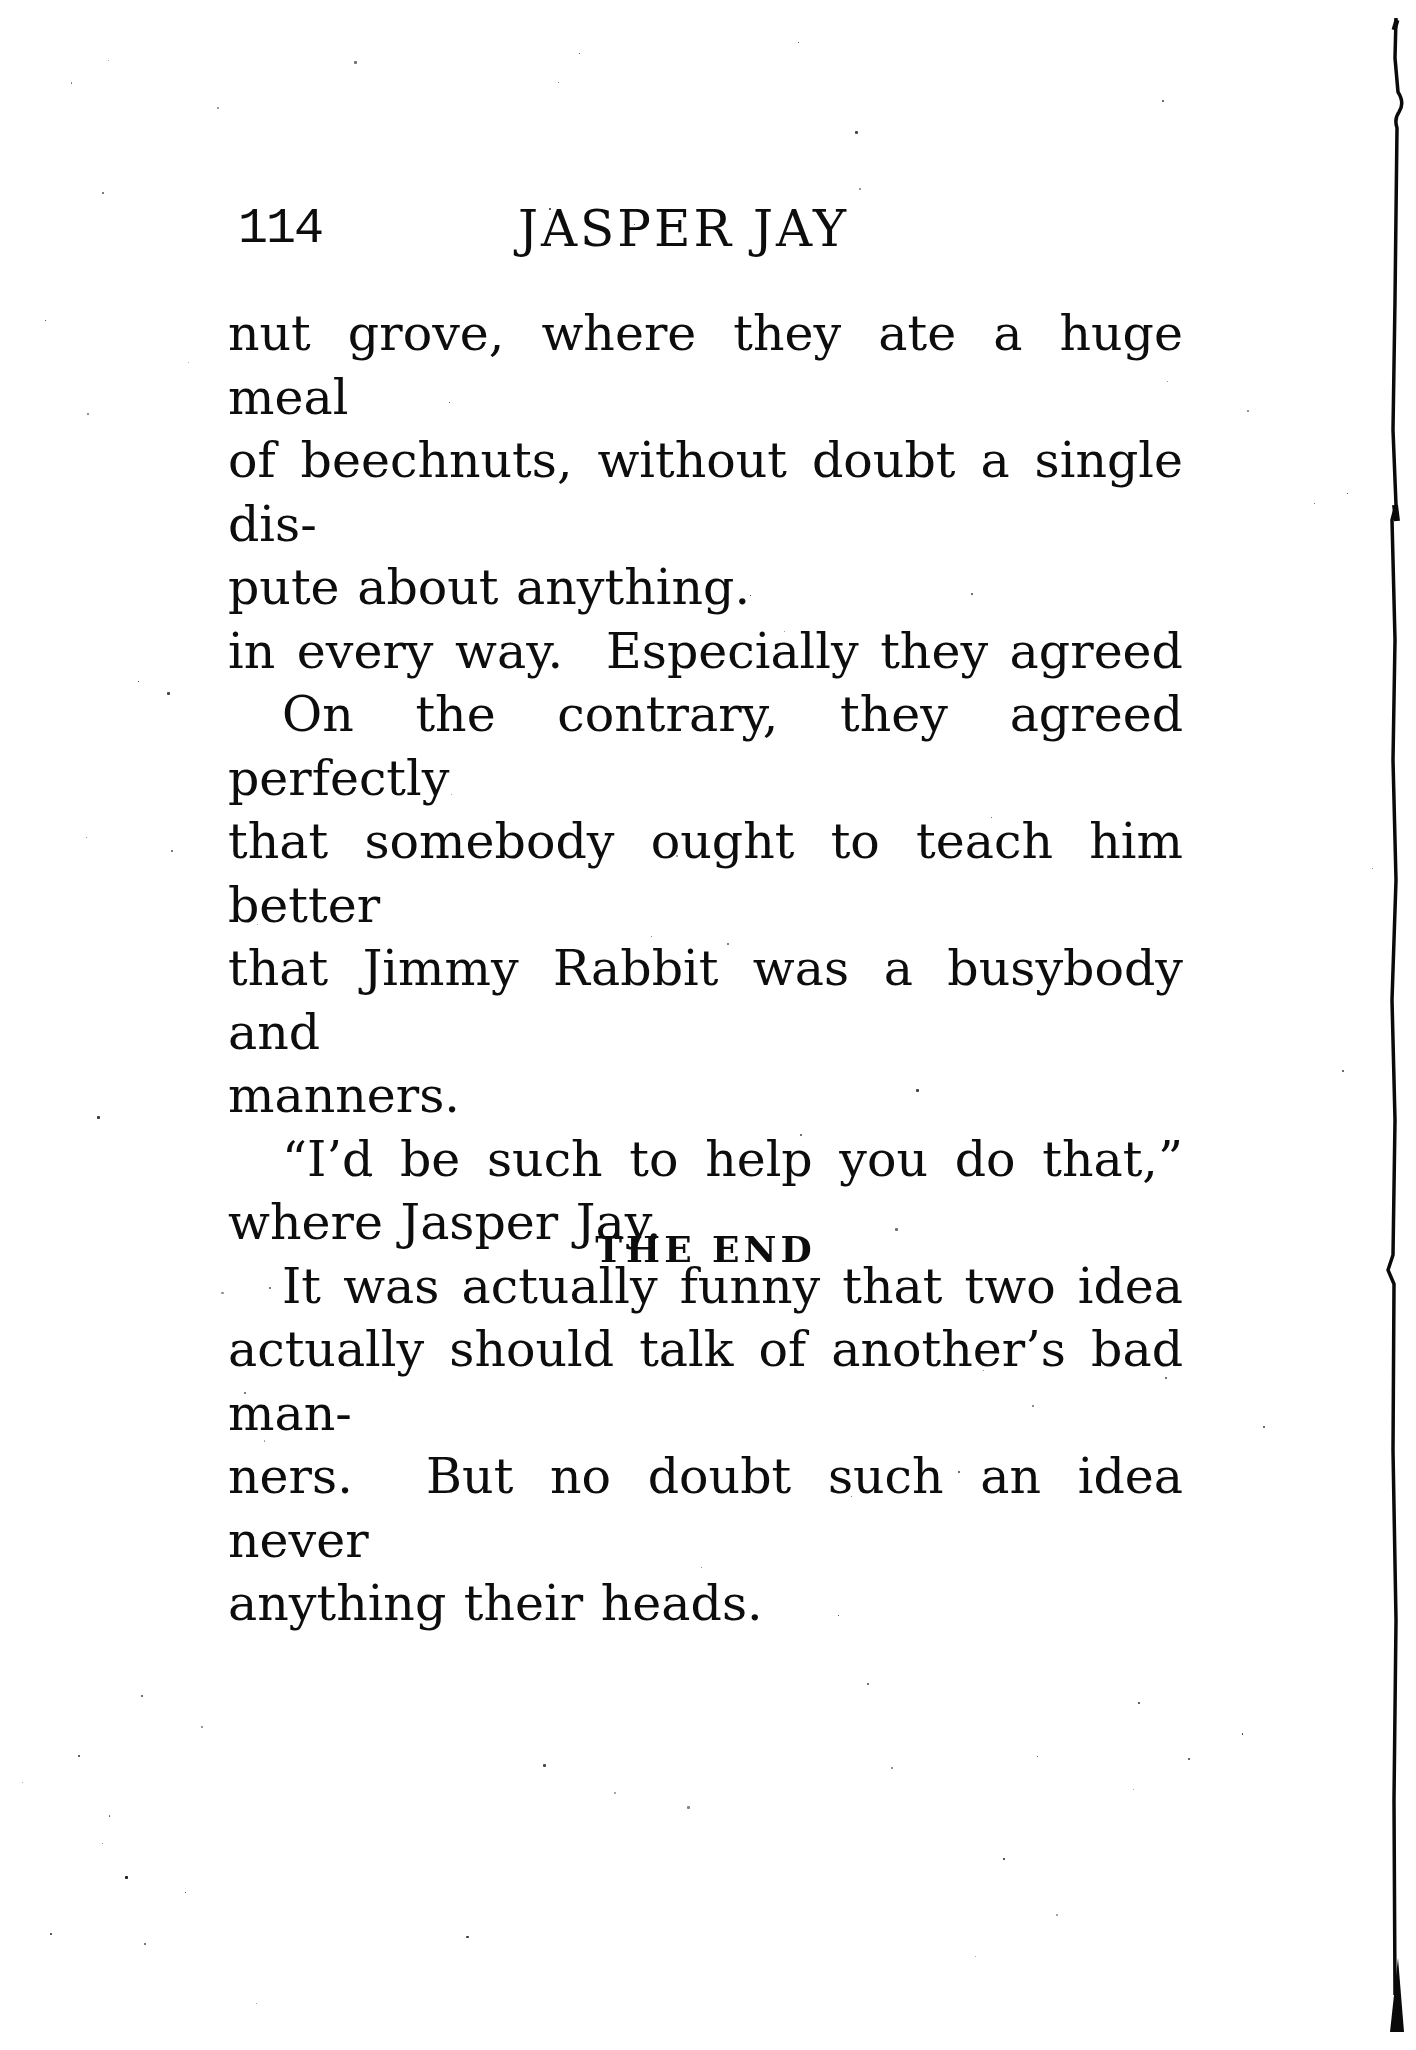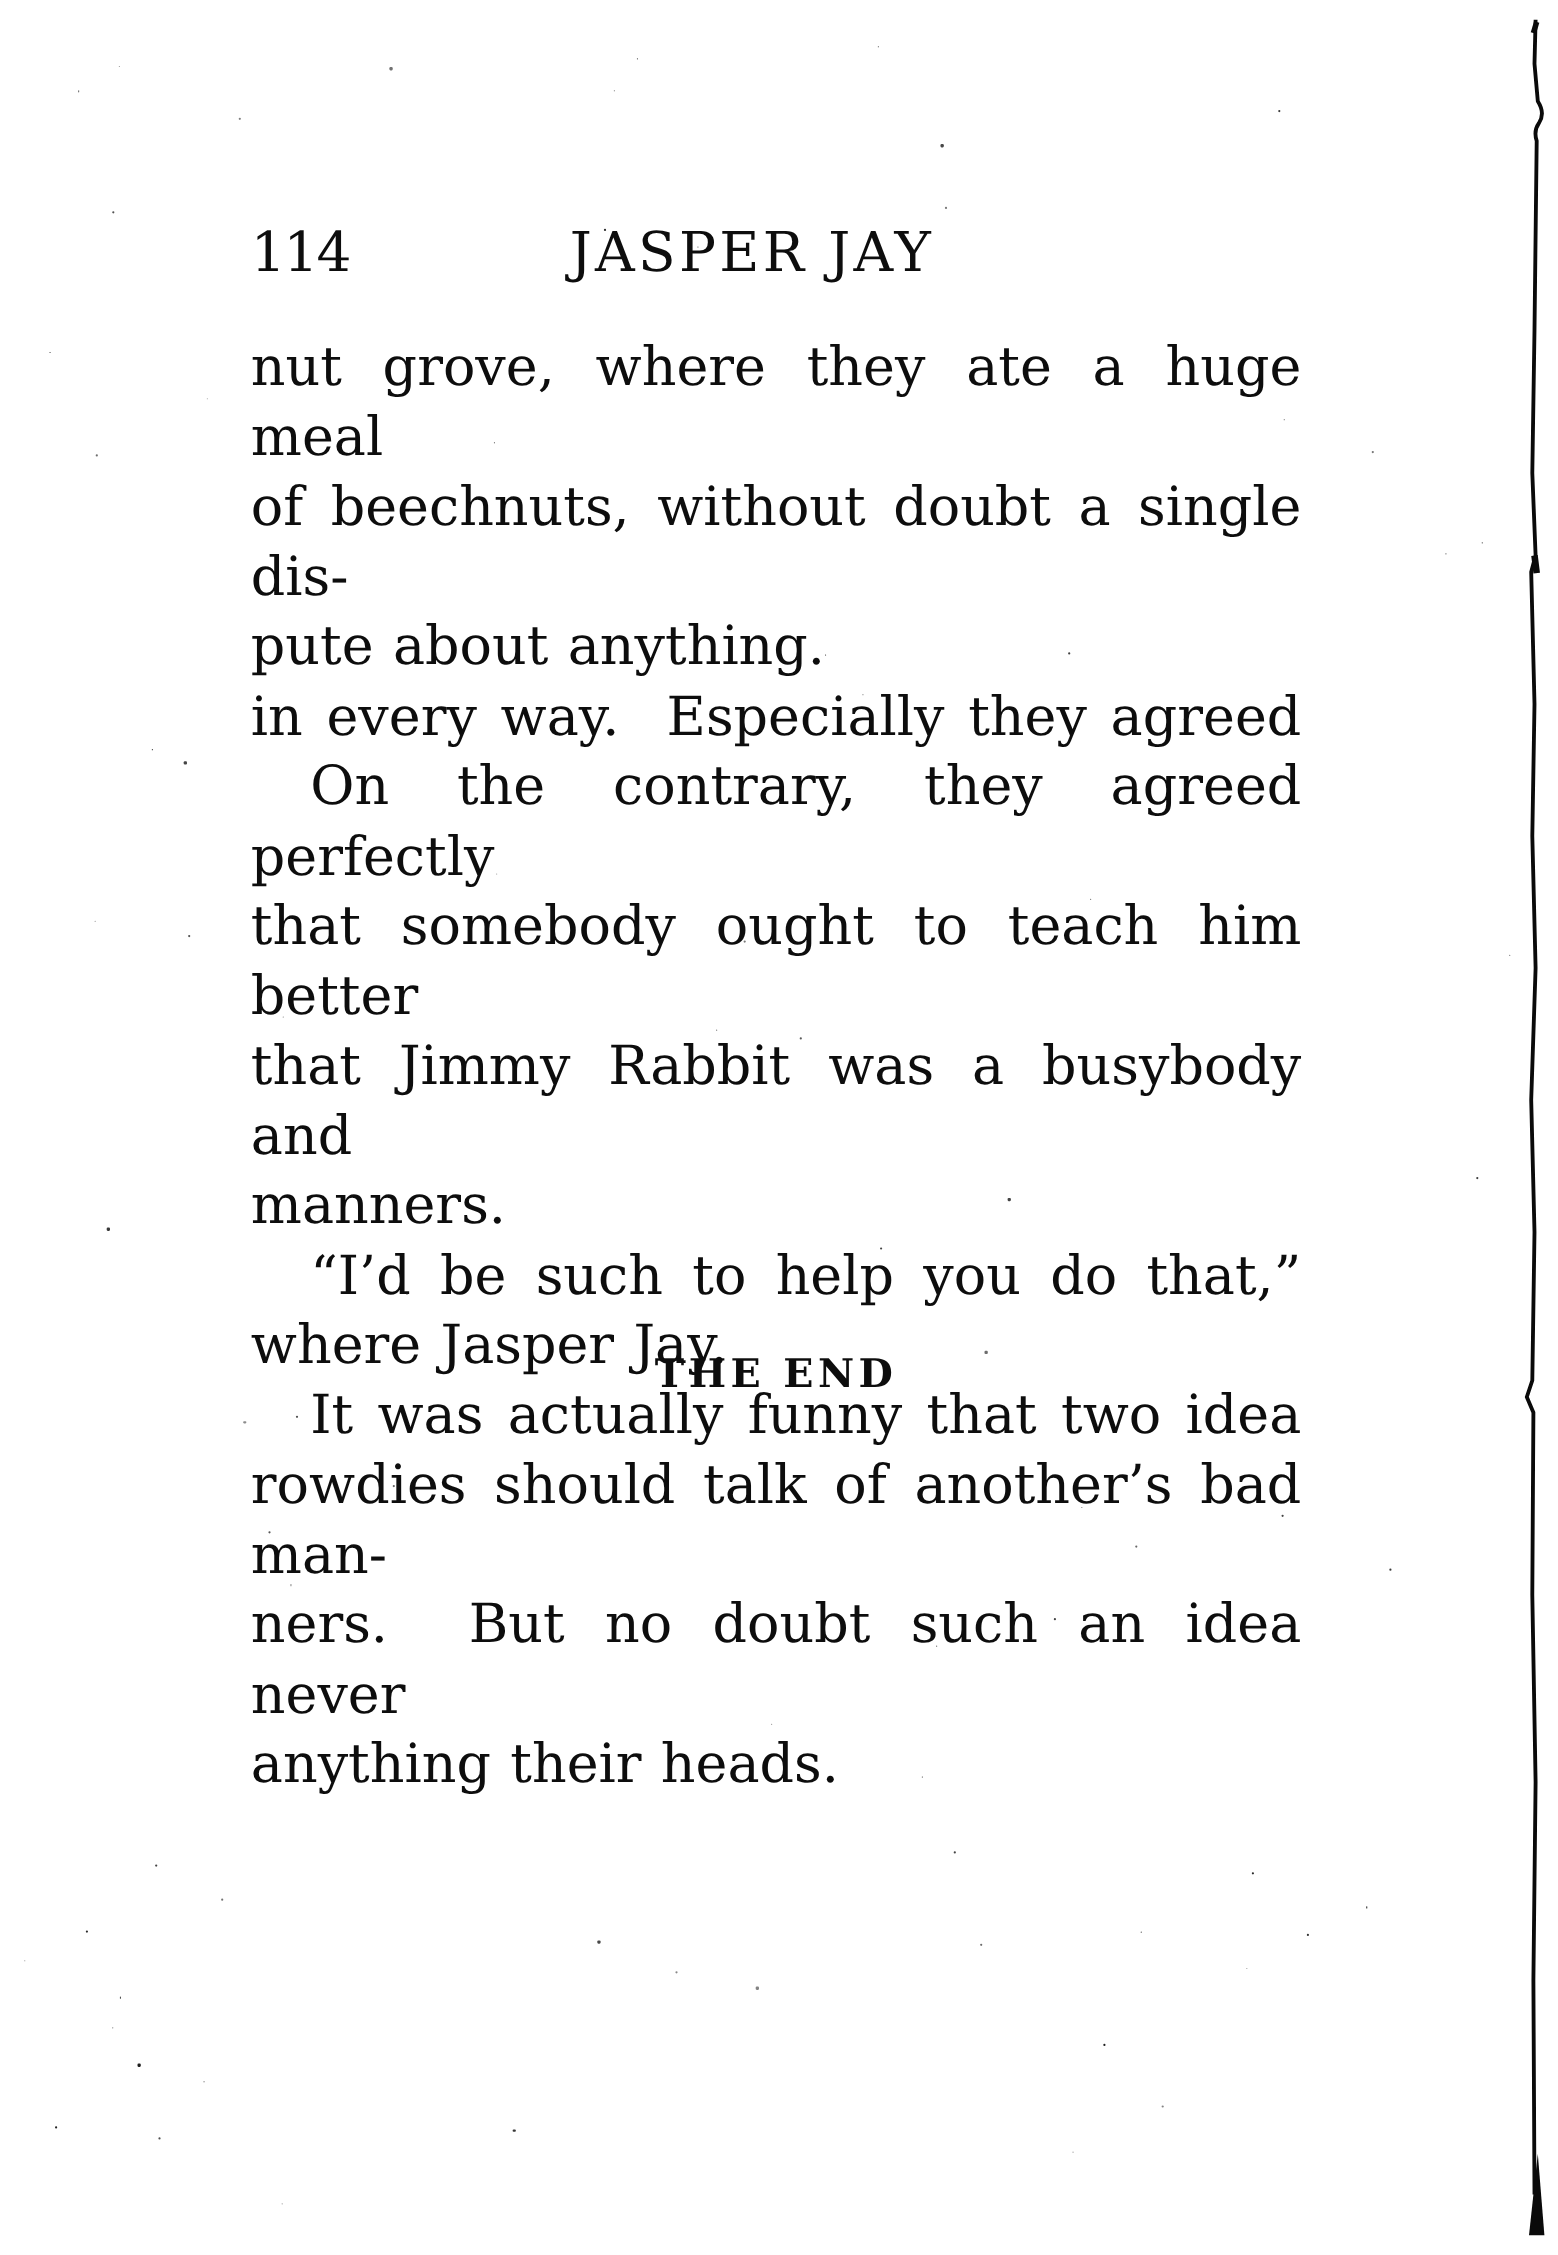--- a/index.html
+++ b/index.html
@@ -16,22 +16,23 @@
   
   .page-header {
     position: absolute;
     left: 228px; top: 203px;
     width: 955px;
     font-size: 50px;
     line-height: 52px;
     white-space: nowrap;
   }
   .page-number {
-    position: absolute; left: 0; top: 0;
+    position: absolute; left: 10px; top: 0;
     letter-spacing: -2px;
+    font-family: Liberation Mono, monospace;
   }
   .running-title {
     position: absolute; left: 50%; top: 0;
     transform: translateX(-50%) translateX(-22px);
     letter-spacing: 3px;
   }
 
   
   .body-text {
     position: absolute;
@@ -86,21 +87,21 @@
       <div class="line full">of beechnuts, without doubt a single dis-</div>
       <div class="line">pute about anything.</div>
       <div class="line full">in every way.&nbsp; Especially they agreed</div>
       <div class="line indent full">On the contrary, they agreed perfectly</div>
       <div class="line full">that somebody ought to teach him better</div>
       <div class="line full">that Jimmy Rabbit was a busybody and</div>
       <div class="line">manners.</div>
       <div class="line indent full">“I’d be such to help you do that,”</div>
       <div class="line">where Jasper Jay.</div>
       <div class="line indent full">It was actually funny that two idea</div>
-      <div class="line full">rowdies should talk of another’s bad man-</div>
+      <div class="line full">actually should talk of another’s bad man-</div>
       <div class="line full">ners.&nbsp; But no doubt such an idea never</div>
       <div class="line">anything their heads.</div>
     </main>
 
   <div class="the-end">THE END</div>
 
   <svg class="edge-line" viewBox="0 0 1416 2050" xmlns="http://www.w3.org/2000/svg" aria-hidden="true">
     <path d="M1396,18 L1395,58 L1398,92
              Q1405,103 1399,112 Q1394,119 1397,128
              L1395,300 L1393,430 L1396,505

